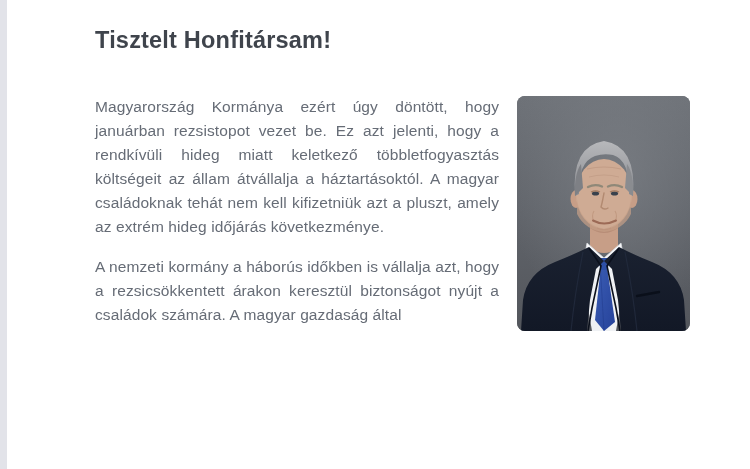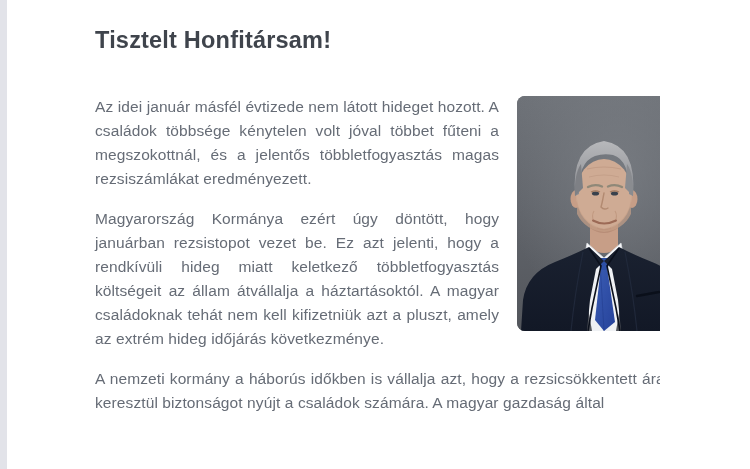--- a/index.html
+++ b/index.html
@@ -1,21 +1,21 @@
 <!DOCTYPE html>
 <html lang="hu"><head>
 <meta charset="utf-8">
 <style>
   * { box-sizing: border-box; margin: 0; padding: 0; }
   html, body { background: #ffffff; }
   body { font-family: "Liberation Sans", "DejaVu Sans", sans-serif; }
 
   #screen {
     position: relative;
-    width: 660px;
+    width: 750px;
     height: 469px;
     background: #ffffff;
     overflow: hidden;
   }
 
   .edge-strip {
     position: absolute;
     left: 0; top: 0;
     width: 7px; height: 100%;
     background: #e2e3e9;
@@ -144,21 +144,20 @@
 
           <path d="M72,152 L84,170 L75,212 L71,235" stroke="#0b101c" stroke-width="1.6" fill="none"></path>
           <path d="M102,152 L90,170 L99,212 L103,235" stroke="#0b101c" stroke-width="1.6" fill="none"></path>
           <path d="M66,156 Q58,196 54,235" stroke="#232c3e" stroke-width="1.2" fill="none" opacity="0.8"></path>
           <path d="M108,156 Q116,196 120,235" stroke="#232c3e" stroke-width="1.2" fill="none" opacity="0.8"></path>
 
           <path d="M120,200 L142,196" stroke="#0a0f1a" stroke-width="2.4" stroke-linecap="round"></path>
         </svg>
       </figure>
 
-      <p>Az idei január másfél évtizede nem látott hideget hozott. A családok többsége kénytelen volt jóval többet fűteni a megszokottnál, és a jelentős többletfogyasztás magas rezsiszámlákat eredményezett.</p>
 
       <p>Magyarország Kormánya ezért úgy döntött, hogy januárban rezsistopot vezet be. Ez azt jelenti, hogy a rendkívüli hideg miatt keletkező többletfogyasztás költségeit az állam átvállalja a háztartásoktól. A magyar családoknak tehát nem kell kifizetniük azt a pluszt, amely az extrém hideg időjárás következménye.</p>
 
 
       <p>A nemzeti kormány a háborús időkben is vállalja azt, hogy a rezsicsökkentett árakon keresztül biztonságot nyújt a családok számára. A magyar gazdaság által</p>
 
     </article>
   </main>
 </div>
 

